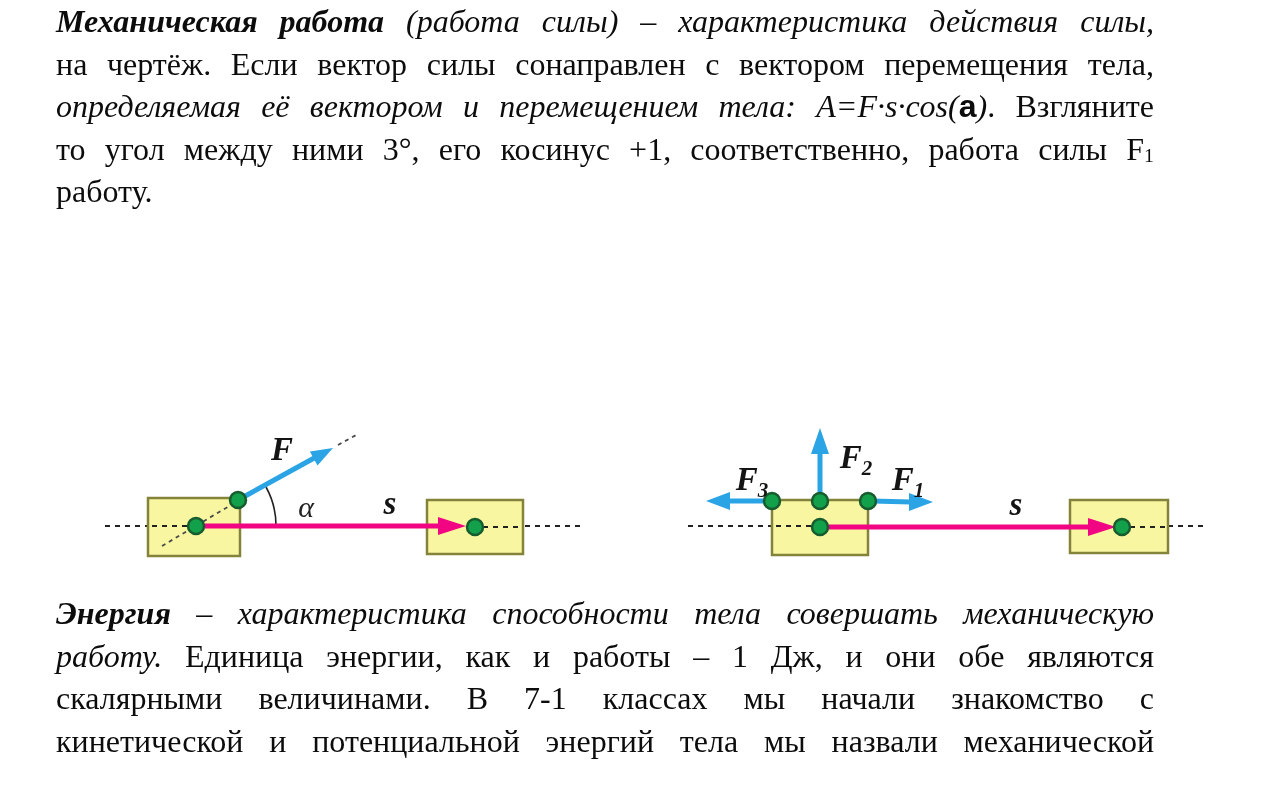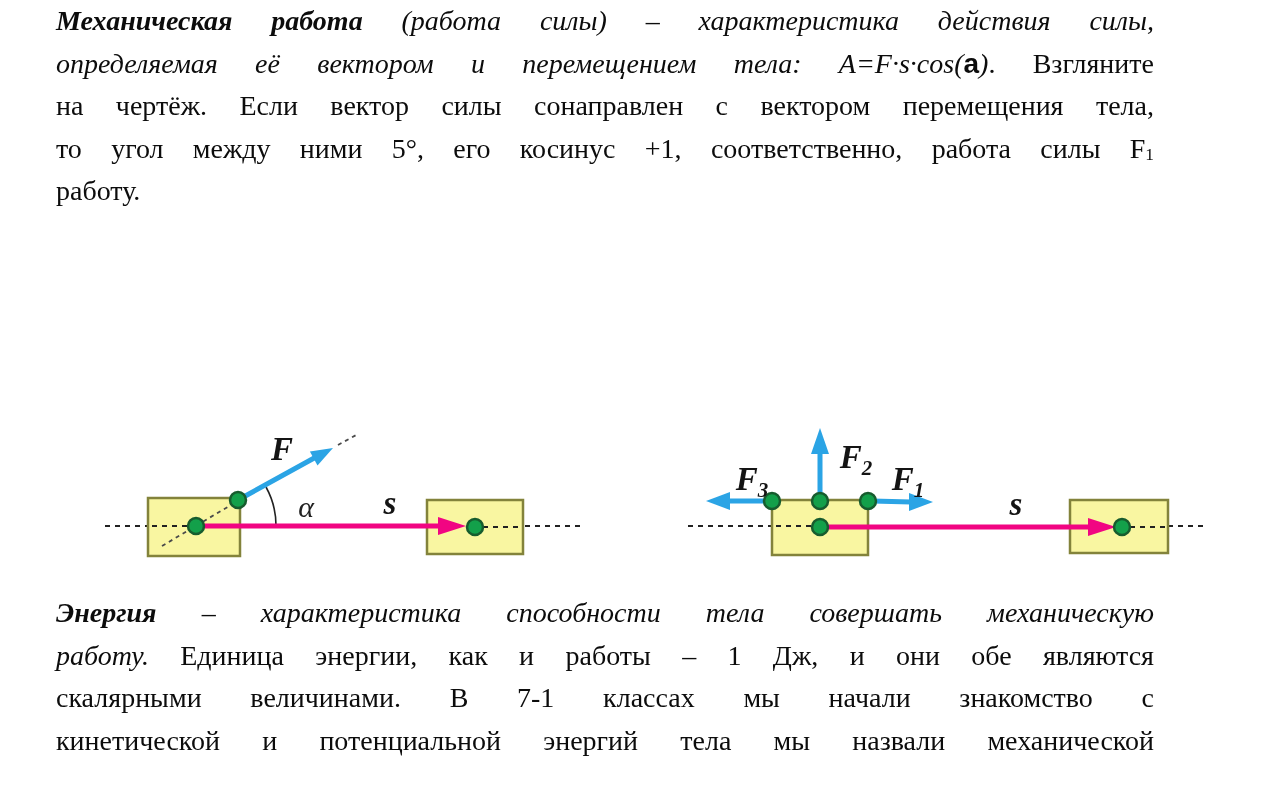--- a/index.html
+++ b/index.html
@@ -8,21 +8,21 @@
     position:relative;
     background:#ffffff;
     overflow:hidden;
     font-family:"Liberation Serif", serif;
     color:#0c0c0c;
   }
   .para {
     position:absolute;
     left:56px;
     width:1098px;
-    font-size:28px;
+    font-size:32px;
     line-height:42.5px;
   }
   .text-line { text-align:justify; }
   .text-line.jfull { text-align-last:justify; }
   .it  { font-style:italic; }
   .bit { font-style:italic; font-weight:bold; }
   .ba  { font-family:"Liberation Sans", sans-serif; font-weight:bold; font-style:normal; }
   sub.tsub {
     font-size:62%;
     vertical-align:baseline;
@@ -53,23 +53,23 @@
     font-style:italic; font-weight:normal;
     font-size:30px;
     fill:#222222;
   }
 </style>
 </head>
 <body>
 
 <div class="para" id="para-0" style="top:0px">
     <div class="text-line jfull"><span class="bit">Механическая работа</span><span class="it"> (работа силы) – характеристика действия силы,</span></div>
+    <div class="text-line jfull"><span>на чертёж. Если вектор силы сонаправлен с вектором перемещения тела,</span></div>
     <div class="text-line jfull"><span class="it">определяемая её вектором и перемещением тела: A=F·s·cos(</span><span class="ba">a</span><span class="it">)</span><span>. Взгляните</span></div>
-    <div class="text-line jfull"><span>на чертёж. Если вектор силы сонаправлен с вектором перемещения тела,</span></div>
-    <div class="text-line jfull"><span>то угол между ними 5°, его косинус +1, соответственно, работа силы F</span><sub class="tsub">1</sub></div>
+    <div class="text-line jfull"><span>то угол между ними 3°, его косинус +1, соответственно, работа силы F</span><sub class="tsub">1</sub></div>
     <div class="text-line"><span>работу.</span></div>
   </div>
 
 <svg class="figure" width="1280" height="195" viewBox="0 0 1280 195">
 
   <g>
     <line class="dash" x1="105" y1="126" x2="585" y2="126"></line>
     <rect class="blk" x="148" y="98" width="92" height="58"></rect>
     <rect class="blk" x="427" y="100" width="96" height="54"></rect>
     <line class="dash" x1="152" y1="126" x2="192" y2="126"></line>

